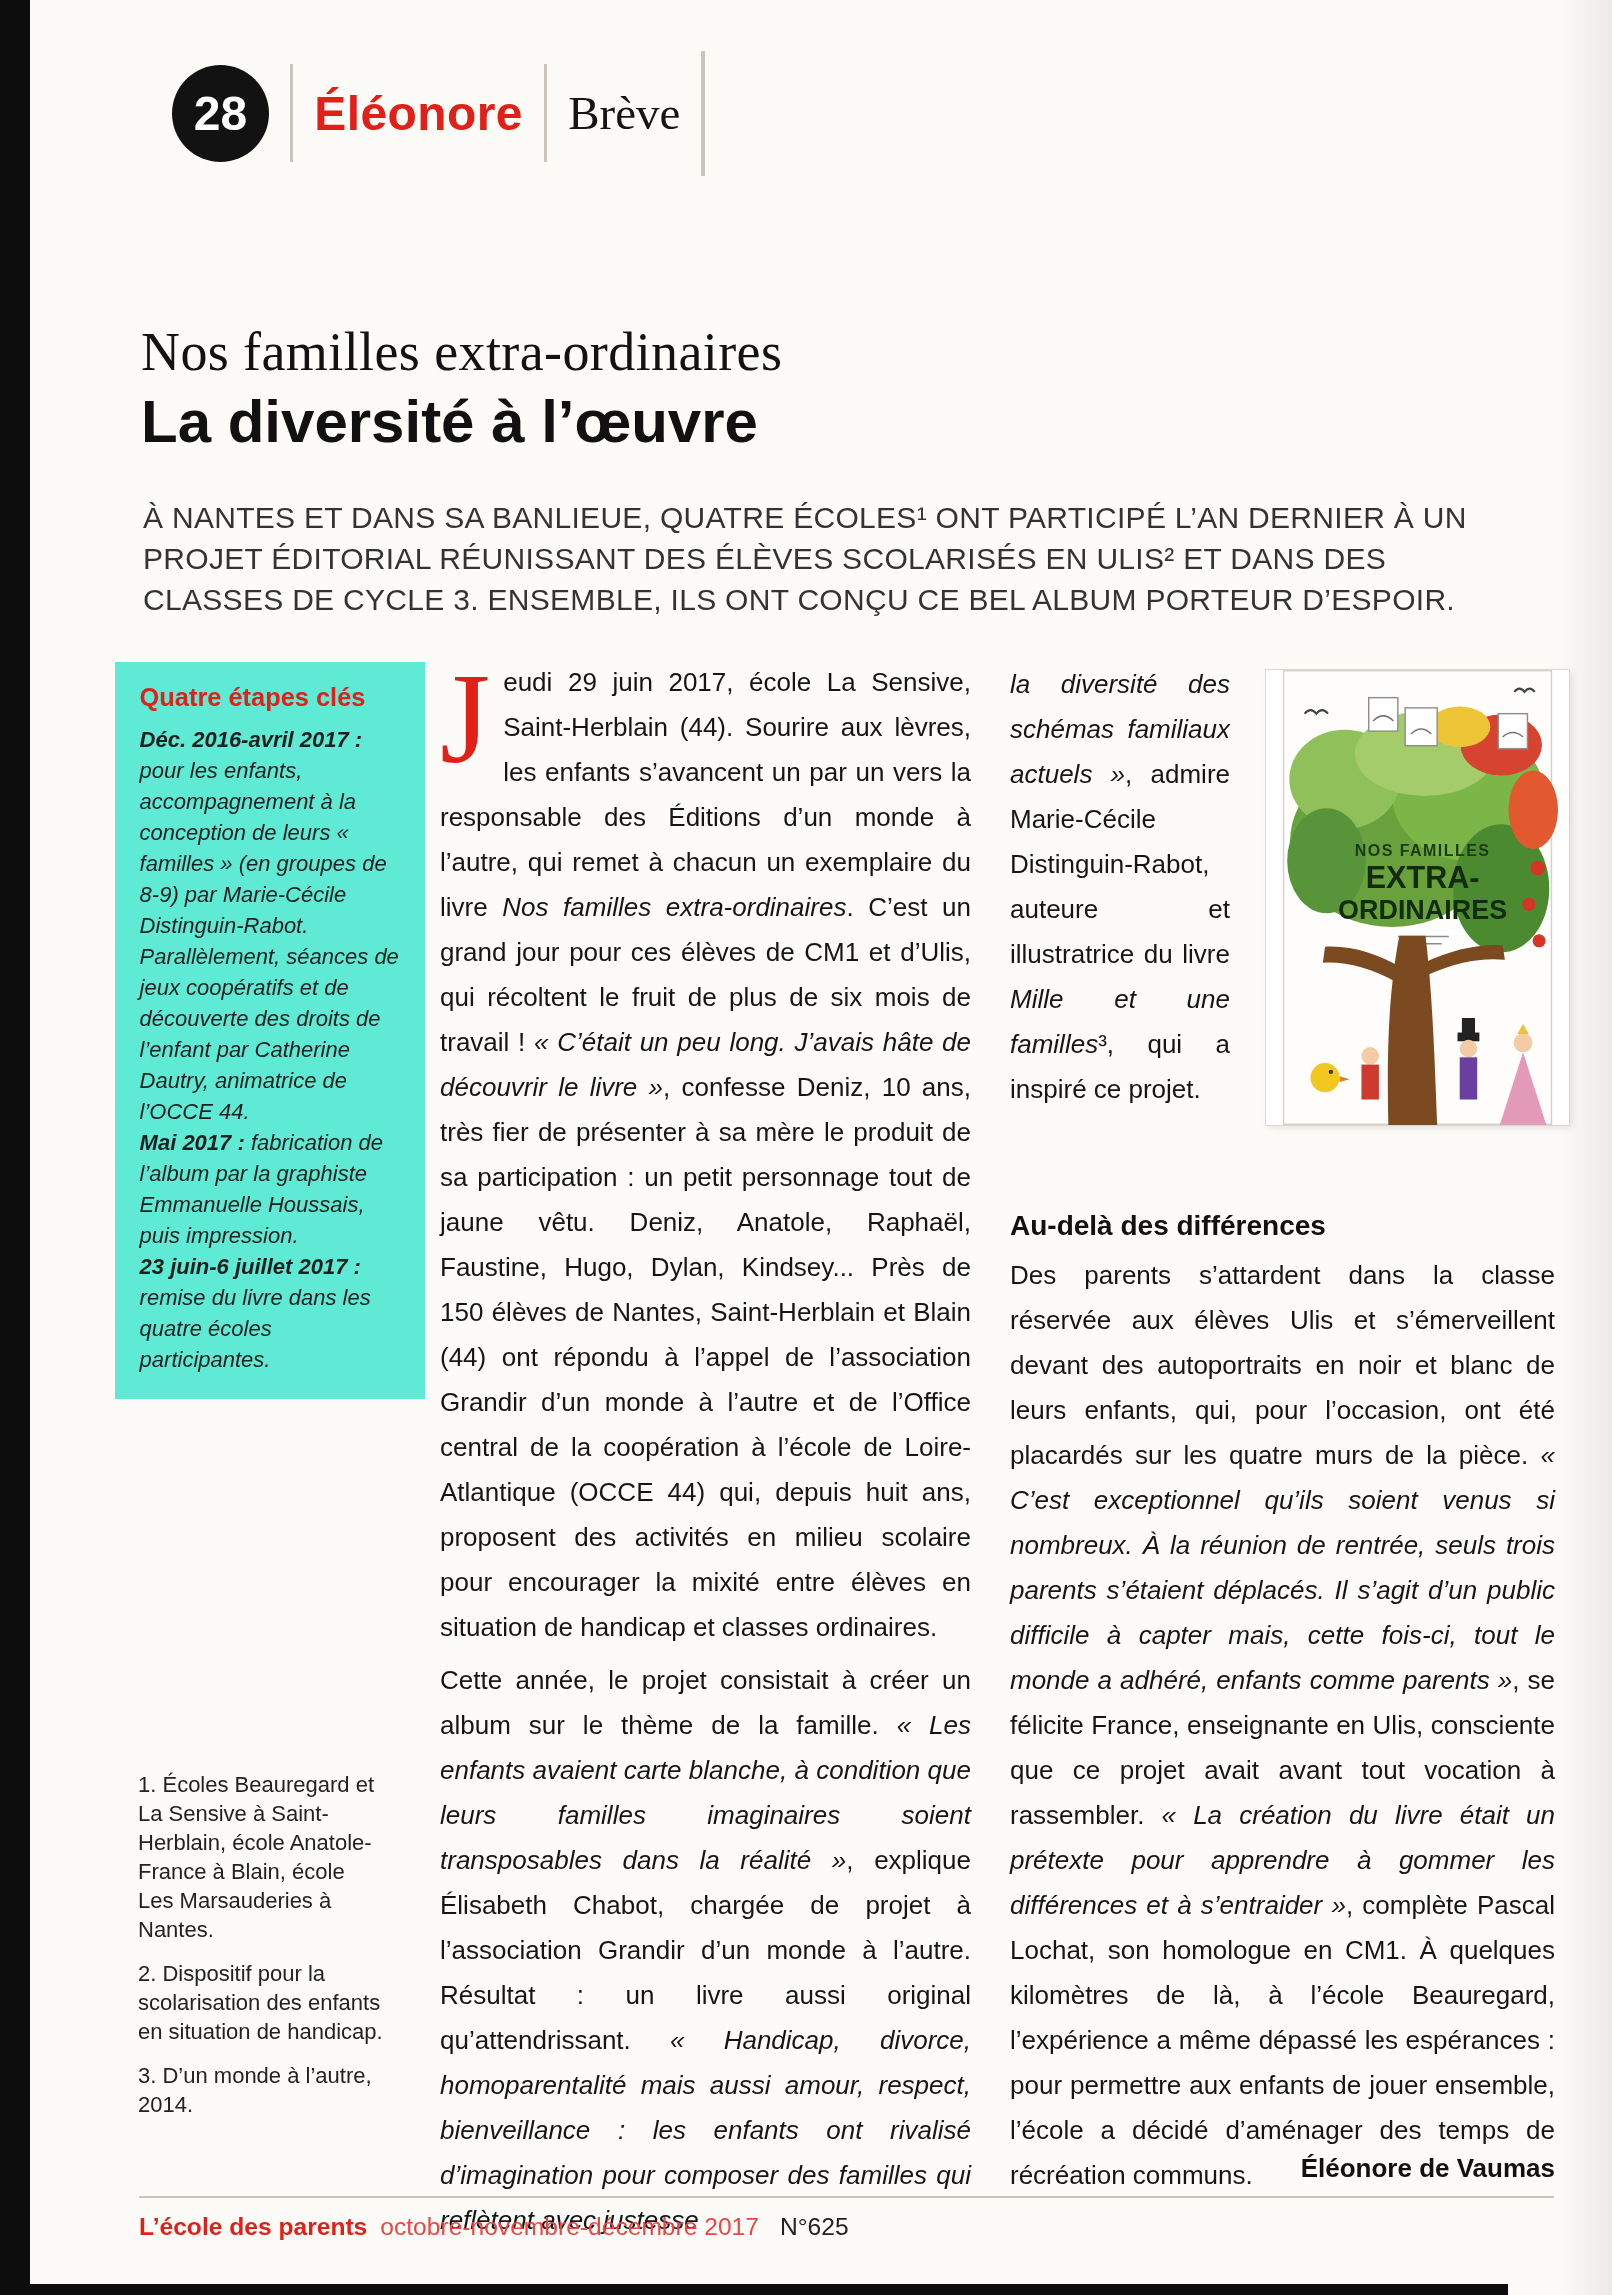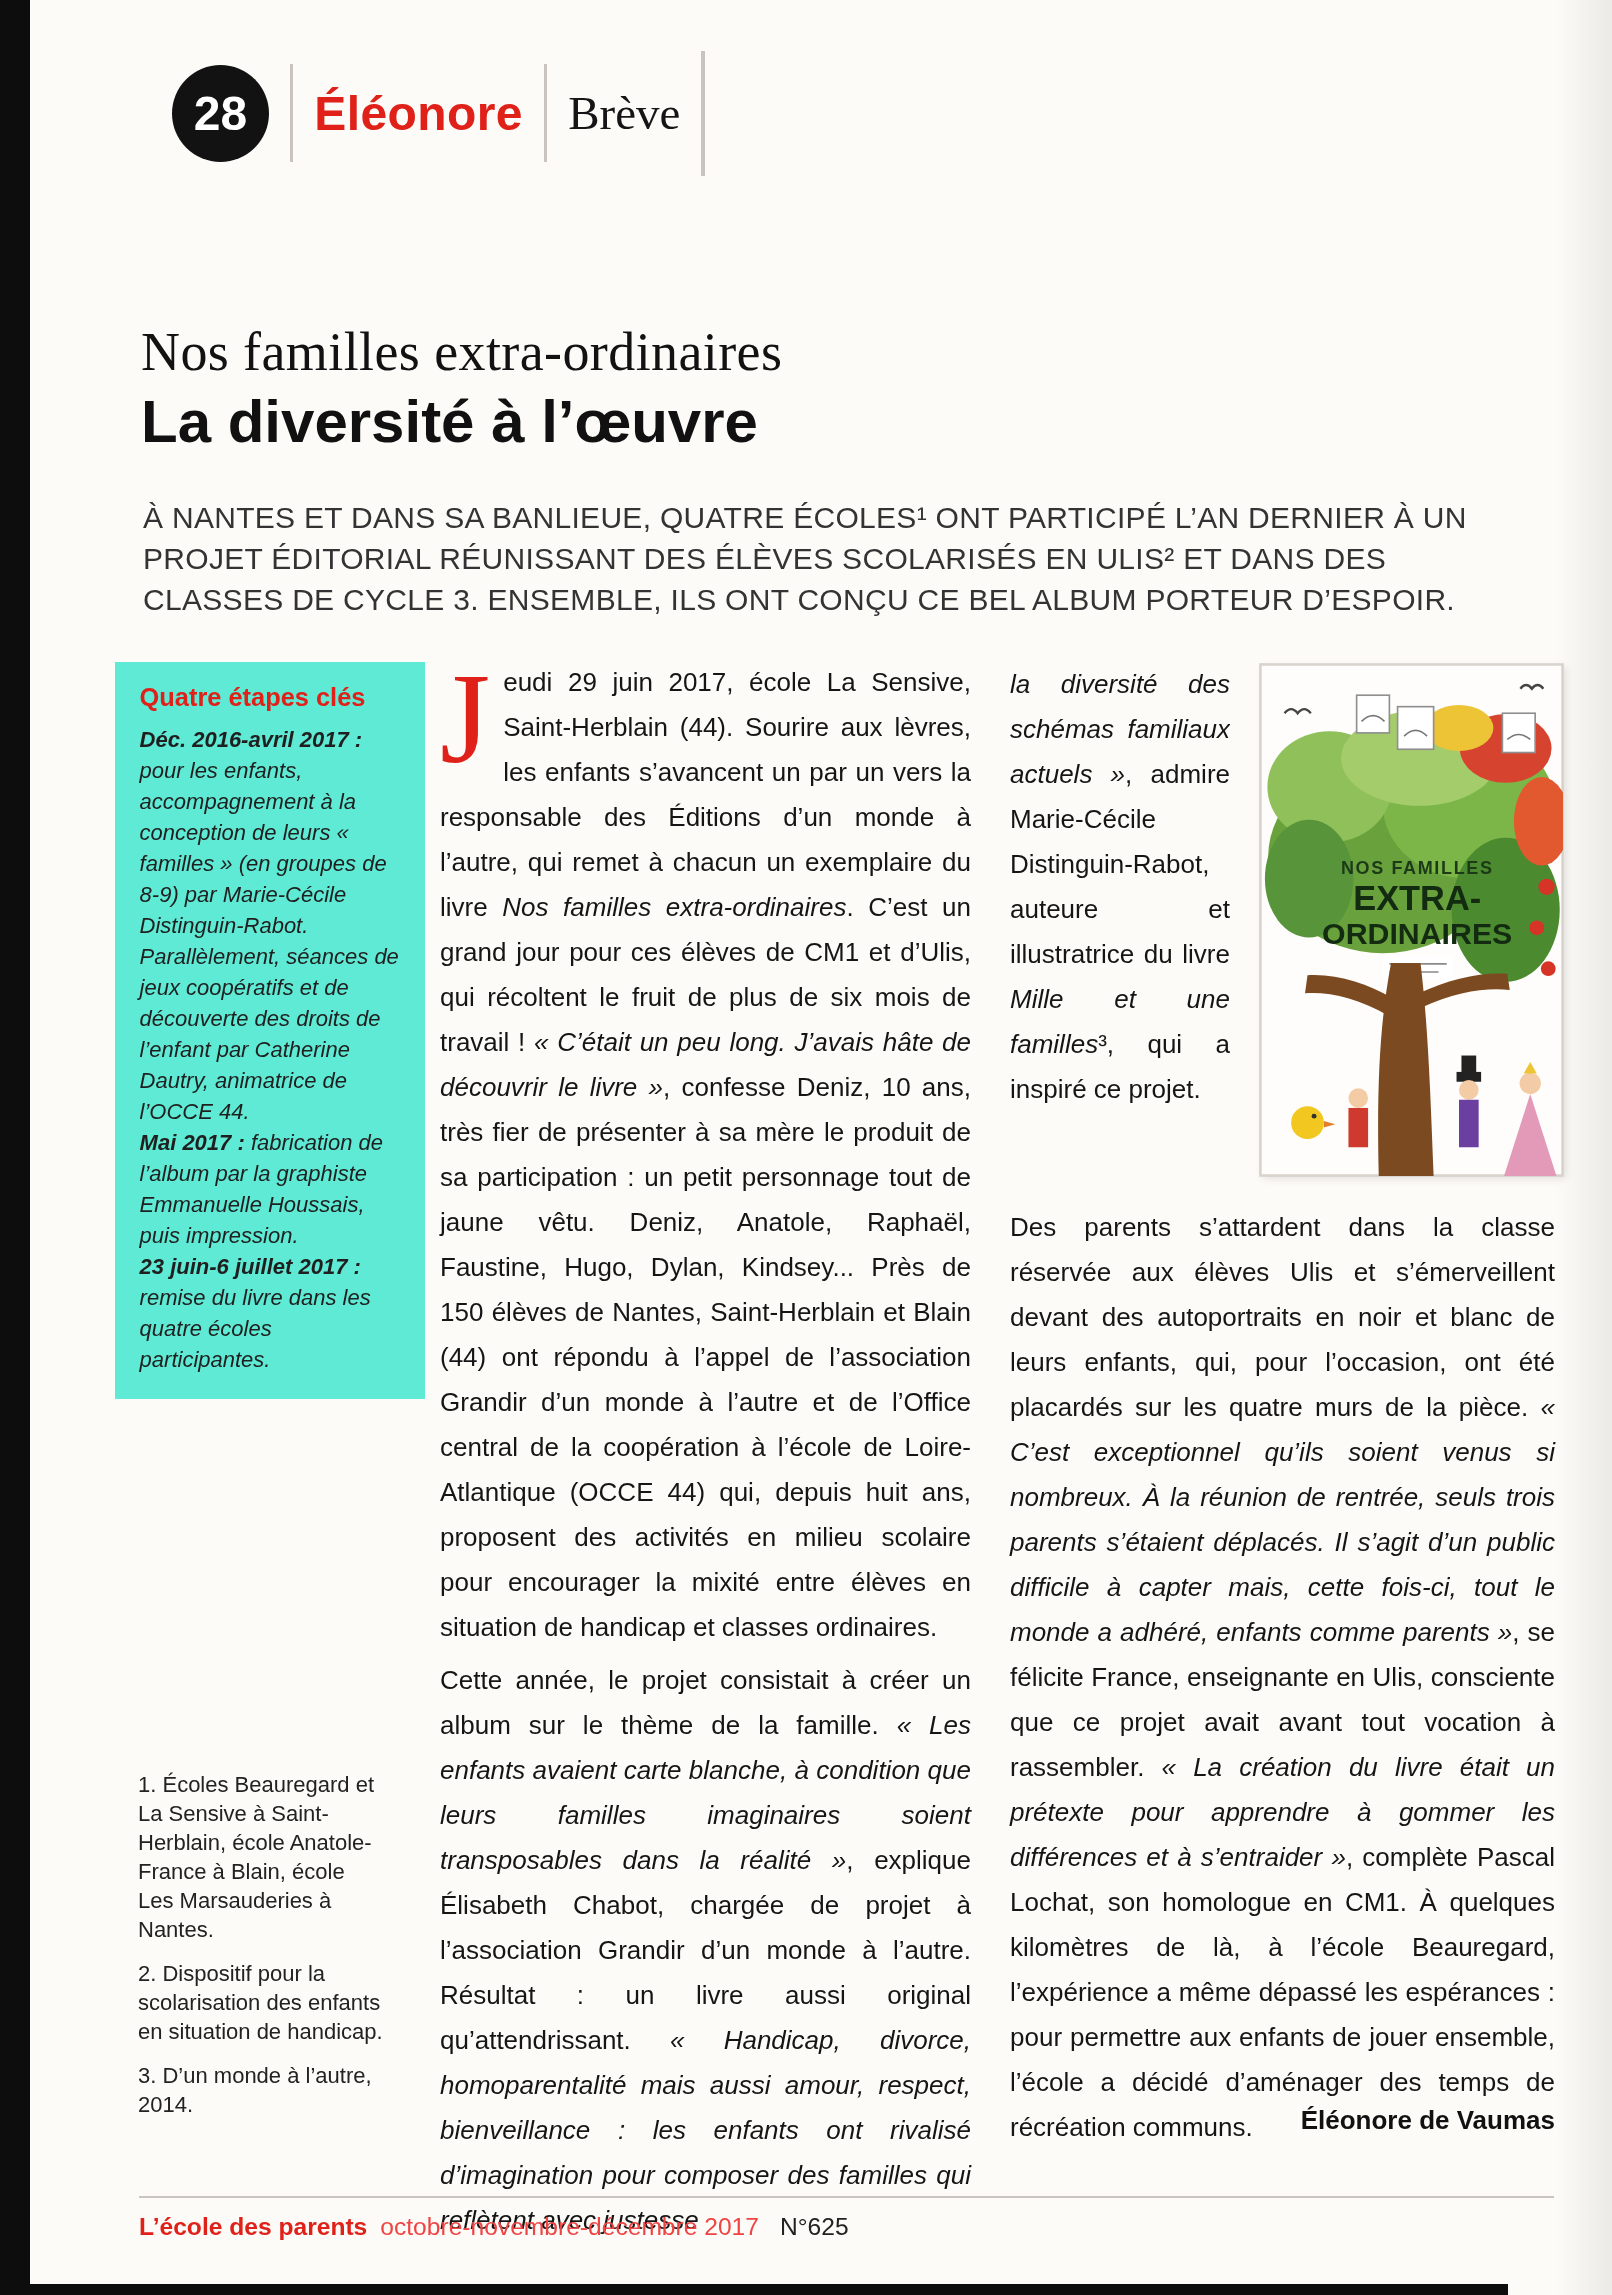--- a/index.html
+++ b/index.html
@@ -45,21 +45,21 @@
   
   .col{position:absolute;top:652px;}
   .col-mid{left:440px;width:531px;}
   .col-right{left:1010px;width:545px;}
   .body{margin:8.2px 0 0 0;font-size:26px;line-height:45px;text-align:justify;color:#151515;}
   .run,.body span{}
   .it{font-style:italic;}
   .dropcap{float:left;font-family:"Liberation Serif",serif;color:#df2119;
     font-size:129px;line-height:97px;padding:9.8px 13px 0 0;font-weight:400;}
   .open{width:220px;height:543px;overflow:hidden;margin-top:9.8px;}
-  .cover{position:absolute;left:242px;top:4.1px;width:303px;height:512px;margin:8px;
+  .cover{position:absolute;left:242px;top:4.1px;width:303px;height:455px;margin:14px;
     box-shadow:0 0 0 0.8px #d8d3cb,2.5px 3.3px 8.2px rgba(0,0,0,0.12);background:#fff;}
   .cover svg{display:block;width:100%;height:100%;}
   .crosshead{margin:4.9px 0 11.5px 0;font-size:28px;font-weight:700;color:#111;}
   .p3{margin-top:0;}
   .byline{margin-top:-45px;text-align:right;font-weight:700;font-size:26px;color:#111;}
 
   
   .footrule{position:absolute;left:139px;top:2196px;width:1415px;height:1.6px;background:#c8c4bf;}
   .pagefooter{position:absolute;left:139px;top:2213px;display:flex;align-items:baseline;font-size:24.6px;}
   .brand{color:#df2119;font-weight:700;}
@@ -172,20 +172,21 @@
           <path d="M 298 625 L 330 525 L 362 625 Z" fill="#e39ab8"></path>
         </g>
 
         <g stroke="#444" stroke-width="3" fill="none">
           <path d="M 30 60 q 8 -10 16 0 q 8 -10 16 0"></path>
           <path d="M 318 30 q 7 -9 14 0 q 7 -9 14 0"></path>
         </g>
       </svg>
     </figure>
 
+    <h2 class="crosshead">Au-delà des différences</h2>
     <p class="body p3"><span>Des parents s’attardent dans la classe réservée aux élèves Ulis et s’émerveillent devant des autoportraits en noir et blanc de leurs enfants, qui, pour l’occasion, ont été placardés sur les quatre murs de la pièce. </span><span class="it">« C’est exceptionnel qu’ils soient venus si nombreux. À la réunion de rentrée, seuls trois parents s’étaient déplacés. Il s’agit d’un public difficile à capter mais, cette fois-ci, tout le monde a adhéré, enfants comme parents »</span><span>, se félicite France, enseignante en Ulis, consciente que ce projet avait avant tout vocation à rassembler. </span><span class="it">« La création du livre était un prétexte pour apprendre à gommer les différences et à s’entraider »</span><span>, complète Pascal Lochat, son homologue en CM1. À quelques kilomètres de là, à l’école Beauregard, l’expérience a même dépassé les espérances : pour permettre aux enfants de jouer ensemble, l’école a décidé d’aménager des temps de récréation communs.</span></p>
     <div class="byline">Éléonore de Vaumas</div>
   </section>
 
   <div class="footrule"></div>
   <footer class="pagefooter">
     <span class="brand">L’école des parents</span>
     <span class="issue">octobre-novembre-décembre 2017</span>
     <span class="issueno">N°625</span>
   </footer>

